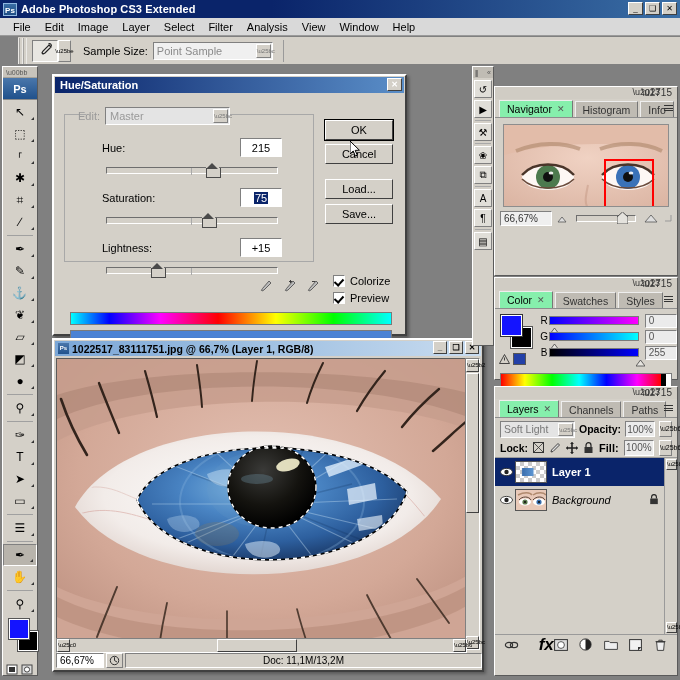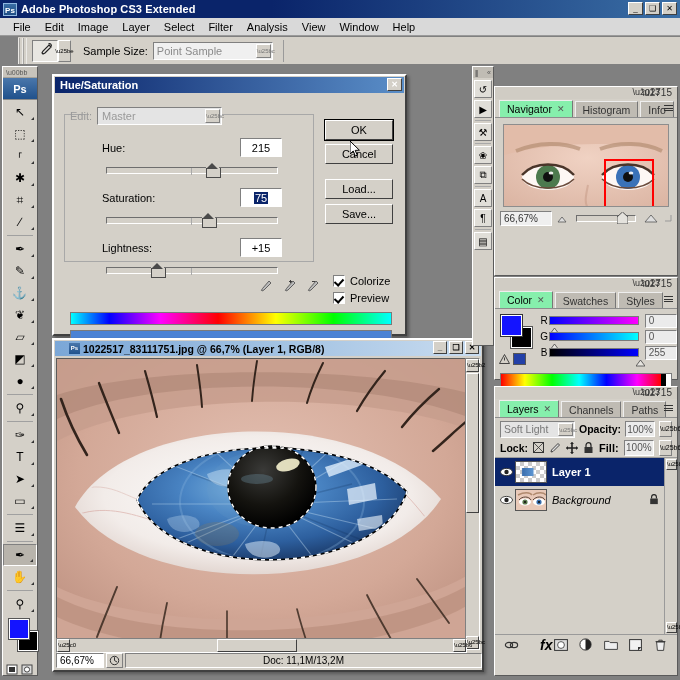--- a/index.html
+++ b/index.html
@@ -114,21 +114,21 @@
     border:1px solid; border-color:#fff #404040 #404040 #fff;
     font-size:8px; line-height:11px; text-align:center;
   }
   .dlg-body { position:relative; padding:8px; }
   .group {
     position:absolute; left:10px; top:20px; width:250px; height:148px;
     border:1px solid #a8a8a8; border-top:none;
   }
   .group-top-l { position:absolute; left:10px; top:20px; width:22px; height:1px; background:#a8a8a8; }
   .group-top-r { position:absolute; left:152px; top:20px; width:108px; height:1px; background:#a8a8a8; }
-  .edit-row { position:absolute; left:16px; top:13px; display:flex; align-items:center;justify-content:center; }
+  .edit-row { position:absolute; left:24px; top:13px; display:flex; align-items:center;justify-content:center; }
   .edit-lbl { color:#999; font-size:11px; }
   .edit-combo {
     margin-left:5px; width:125px; height:18px; background:#e4e4e4;
     border:1px solid; border-color:#808080 #fff #fff #808080;
     color:#999; font-size:11px; display:flex; align-items:center; padding-left:4px; position:relative;
   }
   .slider-block { position:absolute; left:0; width:250px; }
   .sl-label { position:absolute; left:48px; font-size:11px; color:#000; }
   .sl-field {
     position:absolute; left:186px; width:42px; height:19px; background:#fff;
@@ -183,21 +183,21 @@
 
   
   .docwin {
     position:absolute; left:52px; top:338px; width:432px; height:334px;
     background:#d4d0c8; border:2px solid; border-color:#fff #404040 #404040 #fff;
     box-shadow:2px 2px 3px rgba(0,0,0,.3);
   }
   .doc-title {
     height:15px; margin:1px; display:flex; align-items:center;
     background:linear-gradient(to right,#7ba7d7,#a8c6e4 60%,#c9dcf0);
-    font-weight:bold; font-size:10.5px; padding-left:14px; position:relative; color:#000;
+    font-weight:bold; font-size:10.5px; padding-left:3px; position:relative; color:#000;
   }
   .doc-ico { width:11px; height:11px; background:linear-gradient(#4a77ab,#20518c);
     color:#fff; font-size:6px; text-align:center; line-height:11px; margin-right:3px; }
   .doc-btns { position:absolute; right:2px; top:0px; display:flex; gap:2px; }
   .doc-btn { width:14px; height:13px; background:#d4d0c8;
     border:1px solid; border-color:#fff #404040 #404040 #fff;
     font-size:8px; line-height:11px; text-align:center; }
   .canvas-wrap {
     position:absolute; left:2px; top:18px; width:411px; height:292px; overflow:hidden;
     border:1px solid #5a5a5a; background:#c8b0a4;
@@ -964,21 +964,21 @@
       </div>
 
       <div class="lay-footer" id="layers-footer">
           <div class="lf-ico">
             <svg width="15" height="12" viewBox="0 0 15 12">
               <ellipse cx="5" cy="6" rx="3.6" ry="2.6" fill="none" stroke="#333" stroke-width="1.2"></ellipse>
               <ellipse cx="10" cy="6" rx="3.6" ry="2.6" fill="none" stroke="#333" stroke-width="1.2"></ellipse>
             </svg>
           </div>
           <div class="lf-ico">
-            <span style="font-style:italic; font-weight:bold; font-size:14px;margin-left:20px;">fx</span>
+            <span style="font-style:italic; font-weight:bold; font-size:17px;margin-left:20px;">fx</span>
           </div>
           <div class="lf-ico">
             <svg width="14" height="12" viewBox="0 0 14 12">
               <rect x="0.6" y="0.6" width="12.8" height="10.8" fill="#ddd" stroke="#333"></rect>
               <circle cx="7" cy="6" r="3.4" fill="#fff" stroke="#333" stroke-width="0.8"></circle>
             </svg>
           </div>
           <div class="lf-ico">
             <svg width="13" height="13" viewBox="0 0 13 13">
               <circle cx="6.5" cy="6.5" r="5.6" fill="#fff" stroke="#333"></circle>

